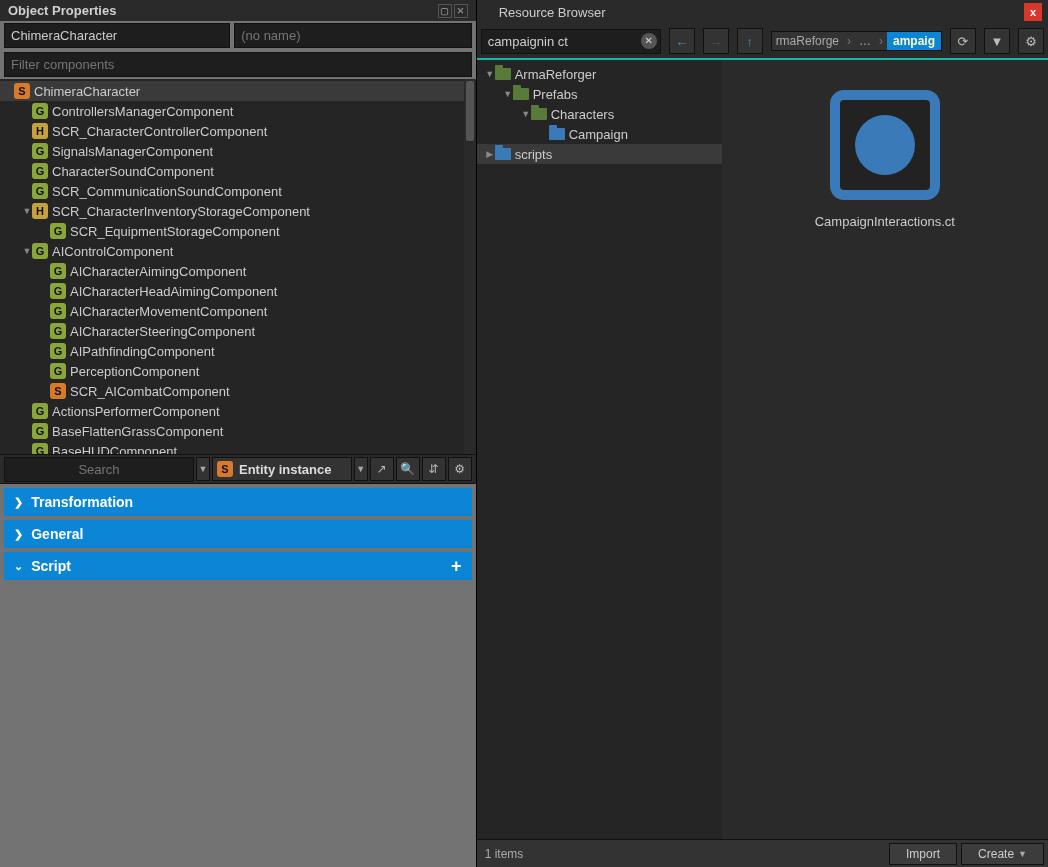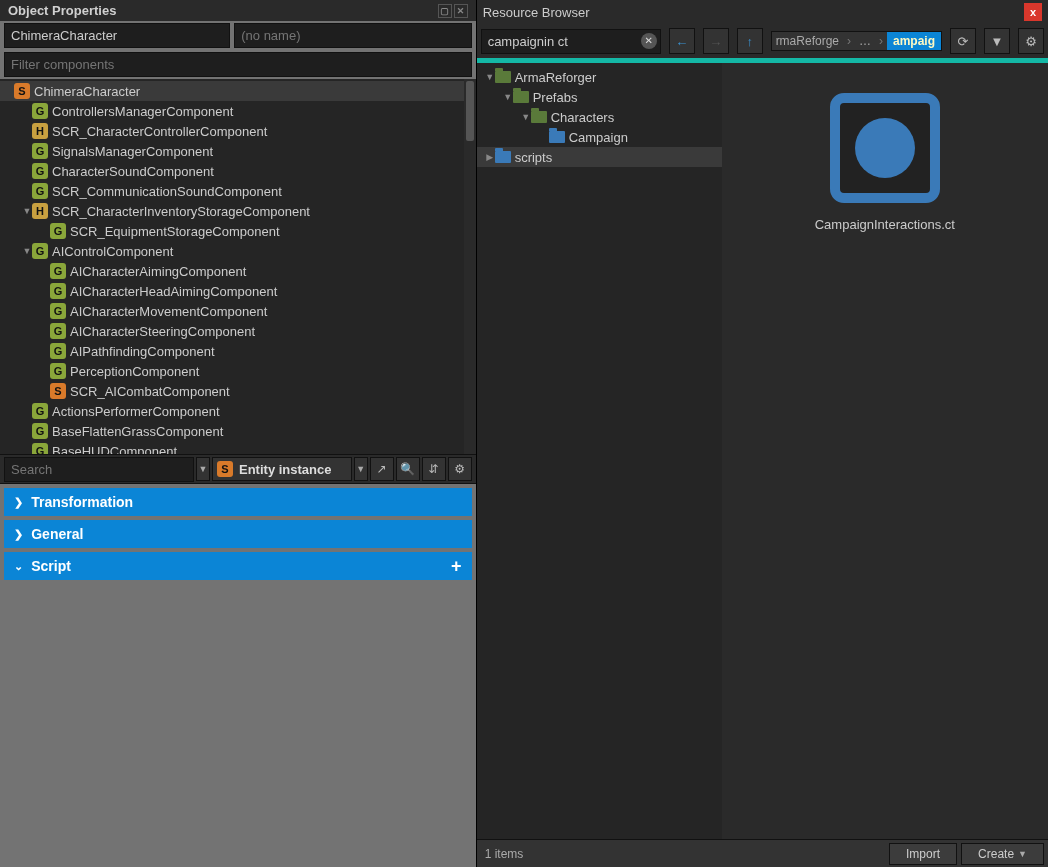--- a/index.html
+++ b/index.html
@@ -28,40 +28,40 @@
 .tree-row .arrow { width: 10px; text-align: center; font-size: 9px; color: #888; }
 .tree-row .arrow.open::before { content: "▼"; }
 .tree-row .badge { width: 16px; height: 16px; border-radius: 3px; display: inline-flex; align-items: center; justify-content: center; font-weight: bold; font-size: 11px; margin-right: 4px; color: #111; }
 .badge.S { background: #d97a2a; }
 .badge.G { background: #8aa63a; }
 .badge.H { background: #c8a040; }
 .tree-row .label { color: #ccc; }
 
 
 .search-bar { display: flex; align-items: center; gap: 2px; background: #2a2a2a; padding: 2px 4px; height: 30px; border-top: 1px solid #111; border-bottom: 1px solid #111; }
-.search-bar input.search { flex: 0 0 90px; background: #1e1e1e; border: 1px solid #111; color: #888; padding: 4px 6px; font-size: 13px; }
+.search-bar input.search { flex: 0 0 90px; background: #1e1e1e; border: 1px solid #111; color: #888; padding: 4px 6px; font-size: 13px; text-align: center; }
 .entity-chip { flex: 1; display: flex; align-items: center; background: #333; border: 1px solid #111; padding: 2px 4px; height: 24px; }
 .entity-chip .badge { width: 16px; height: 16px; border-radius: 3px; display: inline-flex; align-items: center; justify-content: center; font-weight: bold; font-size: 11px; margin-right: 6px; color:#111; background:#d97a2a; }
 .entity-chip span.lbl { color: #ddd; font-weight: bold; }
 .search-bar .tool { width: 24px; height: 24px; background: #333; border: 1px solid #111; display: inline-flex; align-items: center; justify-content: center; color: #bbb; cursor: pointer; font-size: 12px; }
 .search-bar .dd { display:inline-flex; align-items:center; justify-content:center; width:14px; height:24px; background:#333; border:1px solid #111; color:#aaa; font-size:9px;}
 
 
 .sections { padding: 4px; display: flex; flex-direction: column; gap: 4px; }
 .section { background: #0b85d6; color: #fff; height: 28px; display: flex; align-items: center; padding: 0 10px; font-weight: bold; font-size: 14px; cursor: pointer; justify-content: space-between; }
 .section .chev { font-size: 11px; margin-right: 8px; }
 .section .left { display: flex; align-items: center; }
 .section .add { font-size: 18px; font-weight: bold; }
 
 
 .right-panel { flex: 1; display: flex; flex-direction: column; background: #2a2a2a; }
-.rb-title { display: flex; align-items: center; justify-content: space-between; padding: 3px 6px; }
+.rb-title { display: flex; align-items: center; justify-content: space-between; padding: 3px 6px; margin-left: 16px; }
 .rb-title .close { width: 18px; height: 18px; background: #d9372c; color: #fff; display: flex; align-items: center; justify-content: center; font-size: 11px; font-weight: bold; cursor: pointer; }
 
-.rb-toolbar { display: flex; align-items: center; gap: 8px; padding: 4px; border-bottom: 5px solid #14b8a6; }
+.rb-toolbar { display: flex; align-items: center; gap: 8px; padding: 4px; border-bottom: 2px solid #14b8a6; }
 .rb-toolbar .search-wrap { position: relative; flex: 0 0 180px; }
 .rb-toolbar .search-wrap input { width: 100%; background: #1e1e1e; border: 1px solid #111; color: #ccc; padding: 4px 22px 4px 6px; font-size: 13px; }
 .rb-toolbar .clear-x { position: absolute; right: 4px; top: 4px; width: 16px; height: 16px; background: #555; border-radius: 50%; color: #ddd; font-size: 10px; display: flex; align-items: center; justify-content: center; cursor: pointer; }
 .rb-toolbar .nav-btn { width: 26px; height: 26px; background: #333; border: 1px solid #111; display: flex; align-items: center; justify-content: center; cursor: pointer; font-size: 13px; }
 .rb-toolbar .nav-btn.blue { color: #3a95d6; }
 .rb-toolbar .nav-btn.dim { color: #555; }
 .rb-toolbar .crumbs { flex: 1; background: #333; border: 1px solid #111; height: 20px; display: flex; align-items: center; overflow: hidden; font-size: 12px; }
 .rb-toolbar .crumbs span { padding: 0 4px; color: #aaa; }
 .rb-toolbar .crumbs span.active { background: #0b85d6; color: #fef9c3; padding: 4px 6px; font-weight: bold; }
 .rb-toolbar .crumbs .sep { color: #777; }

